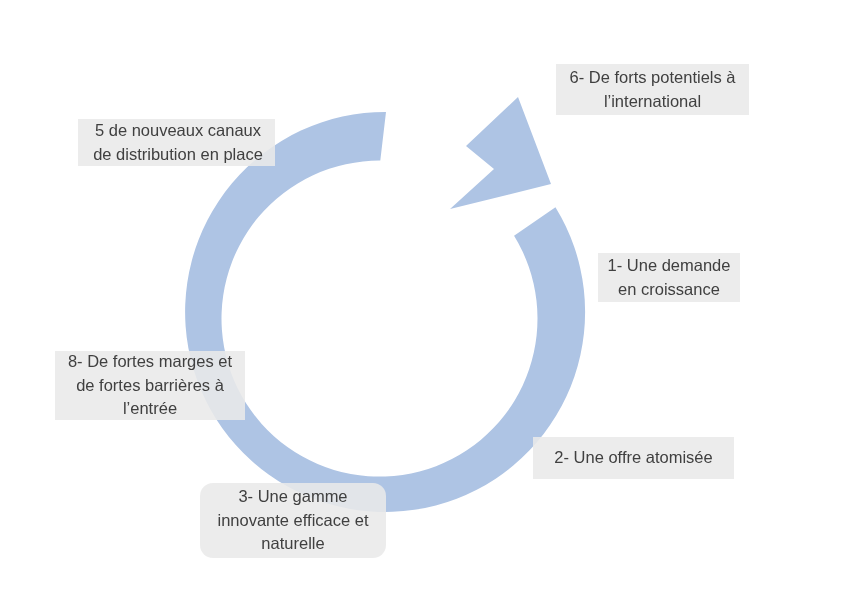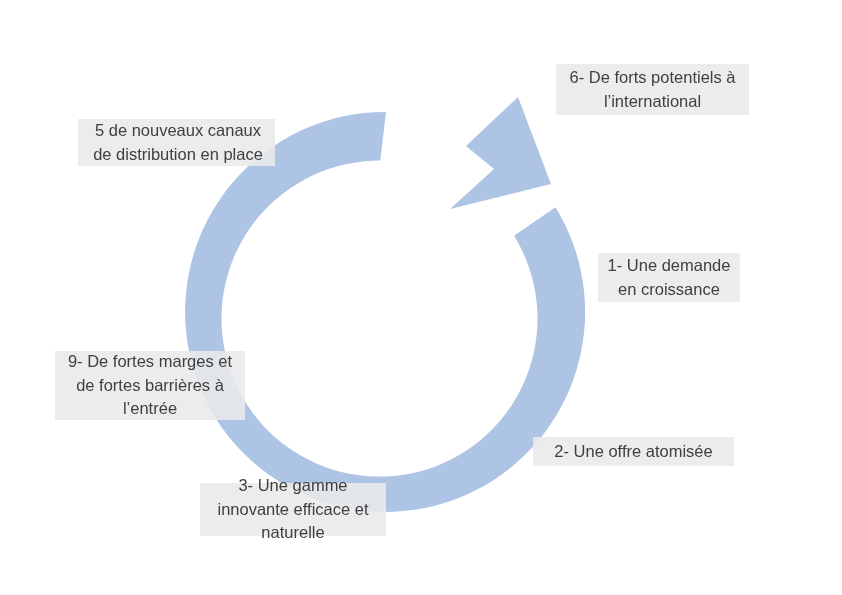--- a/index.html
+++ b/index.html
@@ -34,22 +34,22 @@
     text-align: center;
     display: flex;
     align-items: center;
     justify-content: center;
     box-sizing: border-box;
     padding: 4px 8px;
     white-space: pre-line;
   }
   
   #label-1 { left: 598px; top: 253px; width: 142px; height: 49px; }
-  #label-2 { left: 533px; top: 437px; width: 201px; height: 29px; }
-  #label-3 { left: 200px; top: 483px; width: 186px; height: 53px; }
+  #label-2 { left: 533px; top: 437px; width: 201px; height: 42px; }
+  #label-3 { left: 200px; top: 483px; width: 186px; height: 75px; border-radius: 13px; }
   #label-4 { left: 55px;  top: 351px; width: 190px; height: 69px; }
   #label-5 { left: 78px;  top: 119px; width: 197px; height: 47px; }
   #label-6 { left: 508px; top: 64px;  width: 193px; height: 51px; margin-left: 48px; }
 </style>
 </head>
 <body>
 
 <div id="canvas" style="background: rgb(255, 255, 255);">
 
   <svg id="cycle-arrow" viewBox="0 0 842 595" aria-hidden="true">
@@ -74,21 +74,21 @@
     <span>2- Une offre atomisée</span>
   </div>
 
   <div class="label-box" id="label-3" style="color: rgb(64, 64, 64);">
     <span>3- Une gamme
 innovante efficace et
 naturelle</span>
   </div>
 
   <div class="label-box" id="label-4" style="color: rgb(64, 64, 64);">
-    <span>9- De fortes marges et
+    <span>8- De fortes marges et
 de fortes barrières à
 l’entrée</span>
   </div>
 
   <div class="label-box" id="label-5" style="color: rgb(64, 64, 64); padding-left: 11px;">
     <span>5  de nouveaux canaux
 de distribution en place</span>
   </div>
 
   <div class="label-box" id="label-6" style="color: rgb(64, 64, 64);">

